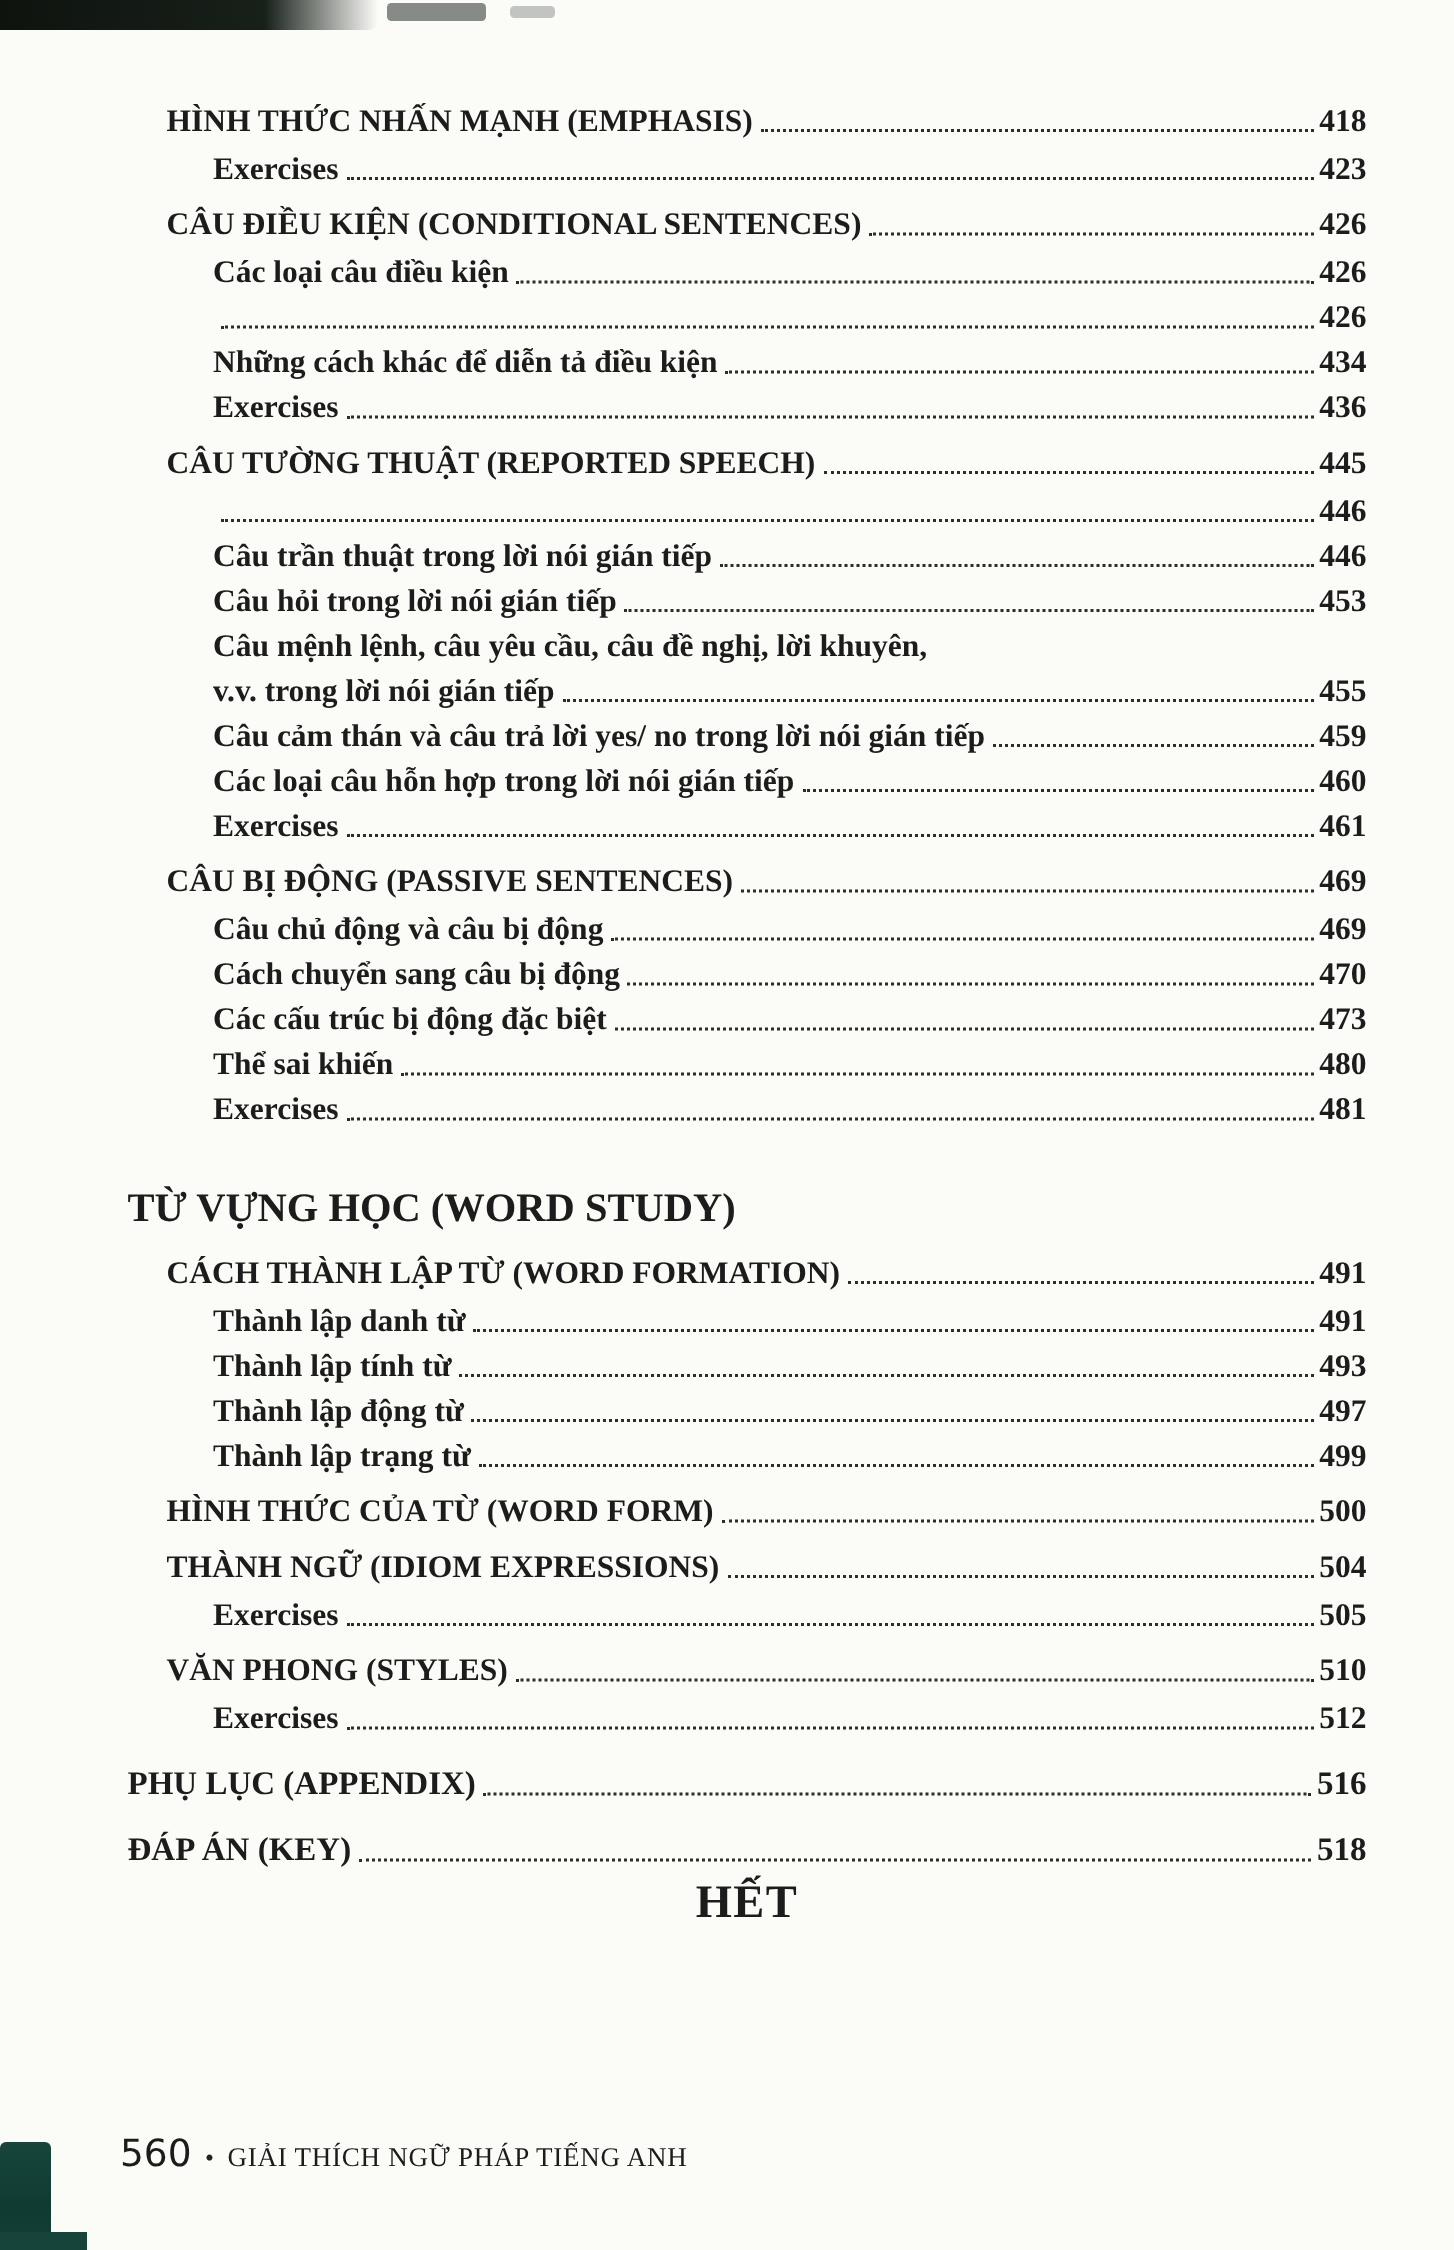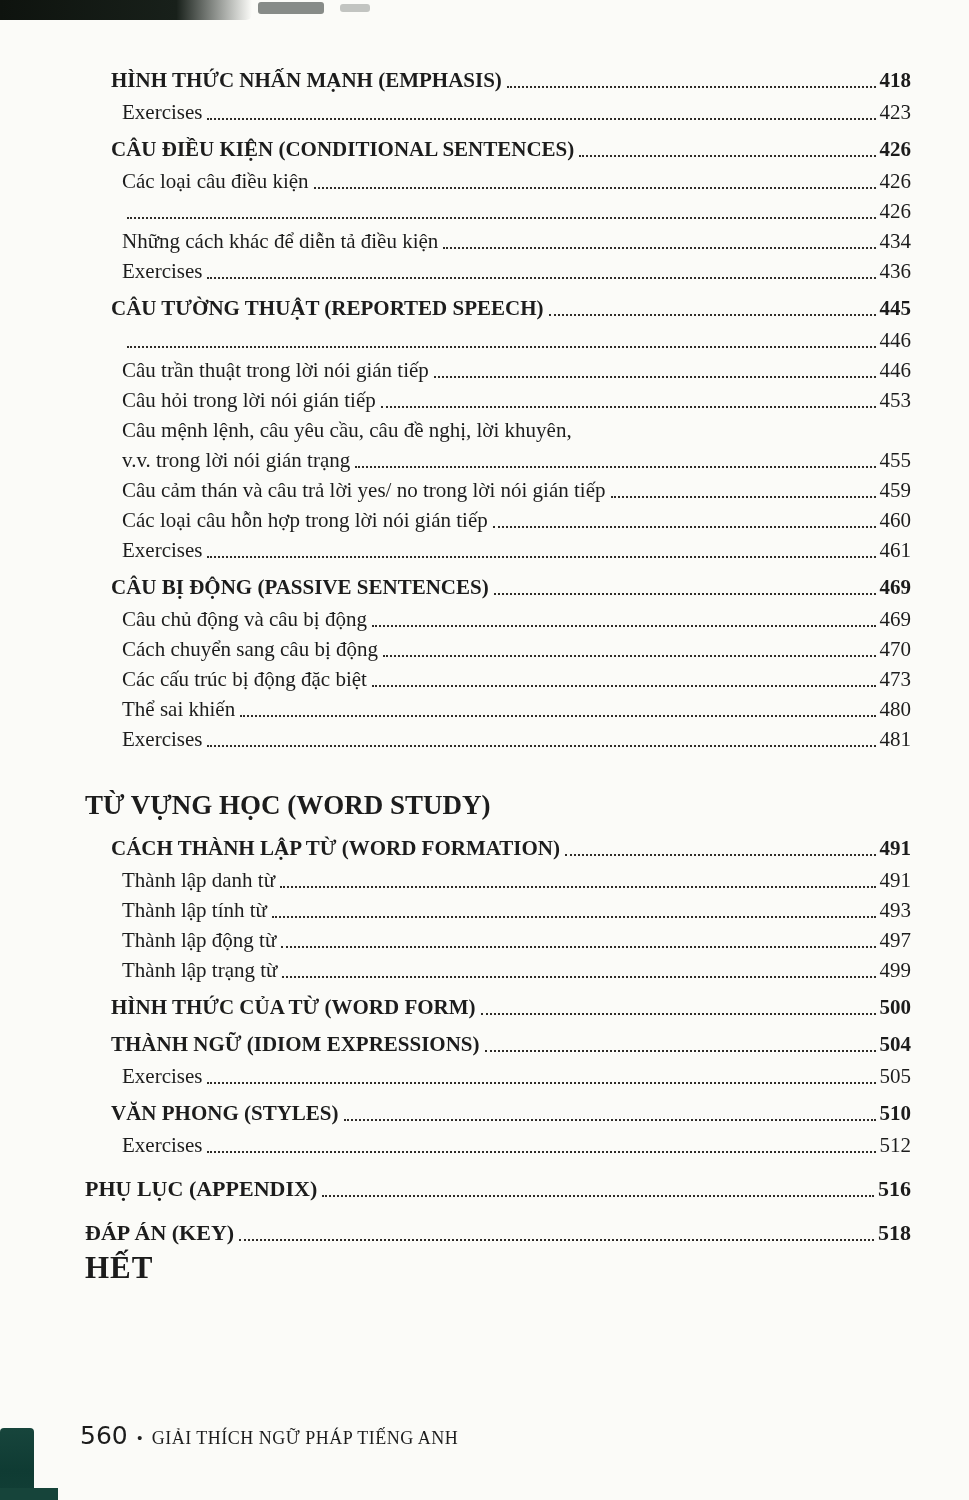--- a/index.html
+++ b/index.html
@@ -60,38 +60,39 @@
     flex: 1;
     border-bottom: 2px dotted #2e2b28;
     margin: 0 4px 7px 5px;
     min-width: 12px;
   }
   .toc-row .page-num { white-space: nowrap; }
 
   .toc-row.bold { font-weight: bold; margin-top: 7px; margin-bottom: 2px; }
   .toc-row.lv0 { margin-left: 0; text-align: right; }
   .toc-row.lv1 { margin-left: 26px; }
-  .toc-row.lv2 { margin-left: 37px; }
+  .toc-row.lv2 { margin-left: 57px; font-weight: bold; }
   .toc-row.lv0.bold { margin-top: 14px; font-size: 22px; }
 
   .chapter-heading { margin-top: 36px; }
   .chapter-label {
     font-weight: bold;
     font-size: 24px;
     text-decoration: underline;
     text-underline-offset: 4px;
   }
   .chapter-title {
     font-weight: bold;
     font-size: 27px;
     margin-top: 4px;
     margin-bottom: 12px;
   }
 
   .end-marker {
+    text-align: center;
     font-weight: bold;
     font-size: 31px;
     letter-spacing: 1px;
   }
 
   .footer {
     position: absolute;
     left: 80px;
     bottom: 50px;
     display: flex;
@@ -174,21 +175,21 @@
       <div class="toc-row lv2">
     <span class="label">Câu hỏi trong lời nói gián tiếp</span>
     <span class="leader"></span>
     <span class="page-num">453</span>
   </div>
       <div class="toc-row lv2 noleader">
     <span class="label">Câu mệnh lệnh, câu yêu cầu, câu đề nghị, lời khuyên,</span>
 
   </div>
       <div class="toc-row lv2">
-    <span class="label">v.v. trong lời nói gián trạng</span>
+    <span class="label">v.v. trong lời nói gián tiếp</span>
     <span class="leader"></span>
     <span class="page-num">455</span>
   </div>
       <div class="toc-row lv2">
     <span class="label">Câu cảm thán và câu trả lời yes/ no trong lời nói gián tiếp</span>
     <span class="leader"></span>
     <span class="page-num">459</span>
   </div>
       <div class="toc-row lv2">
     <span class="label">Các loại câu hỗn hợp trong lời nói gián tiếp</span>

